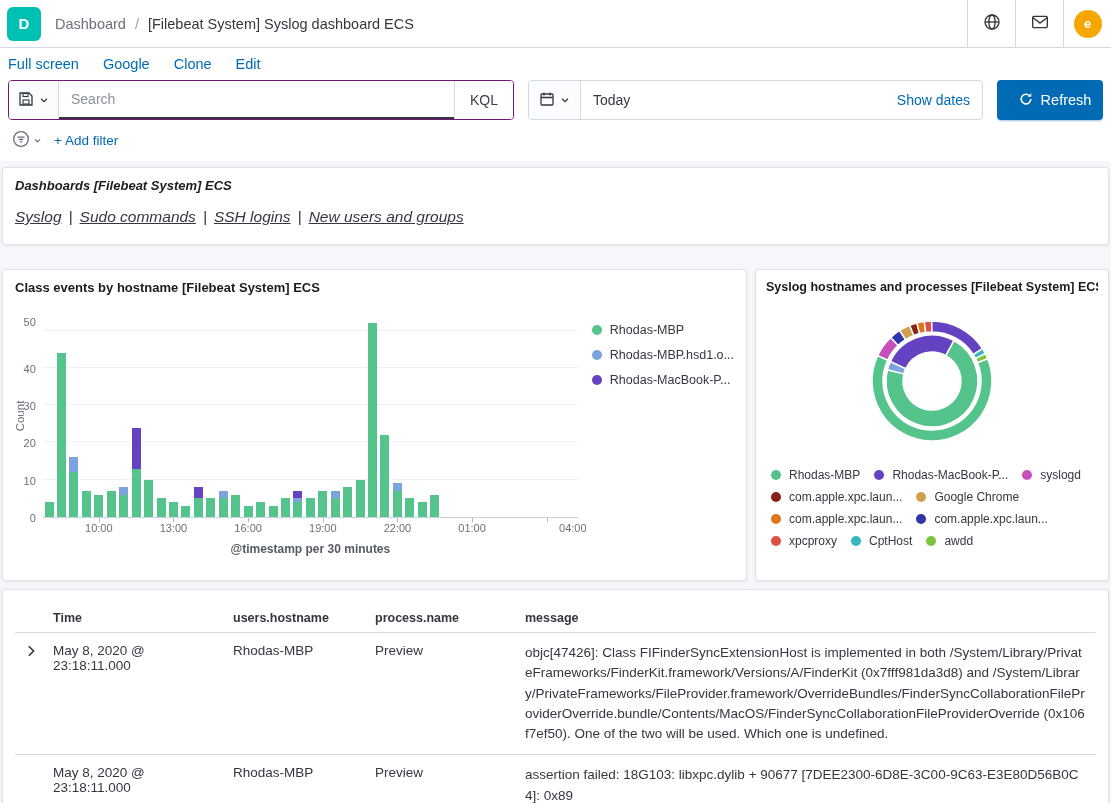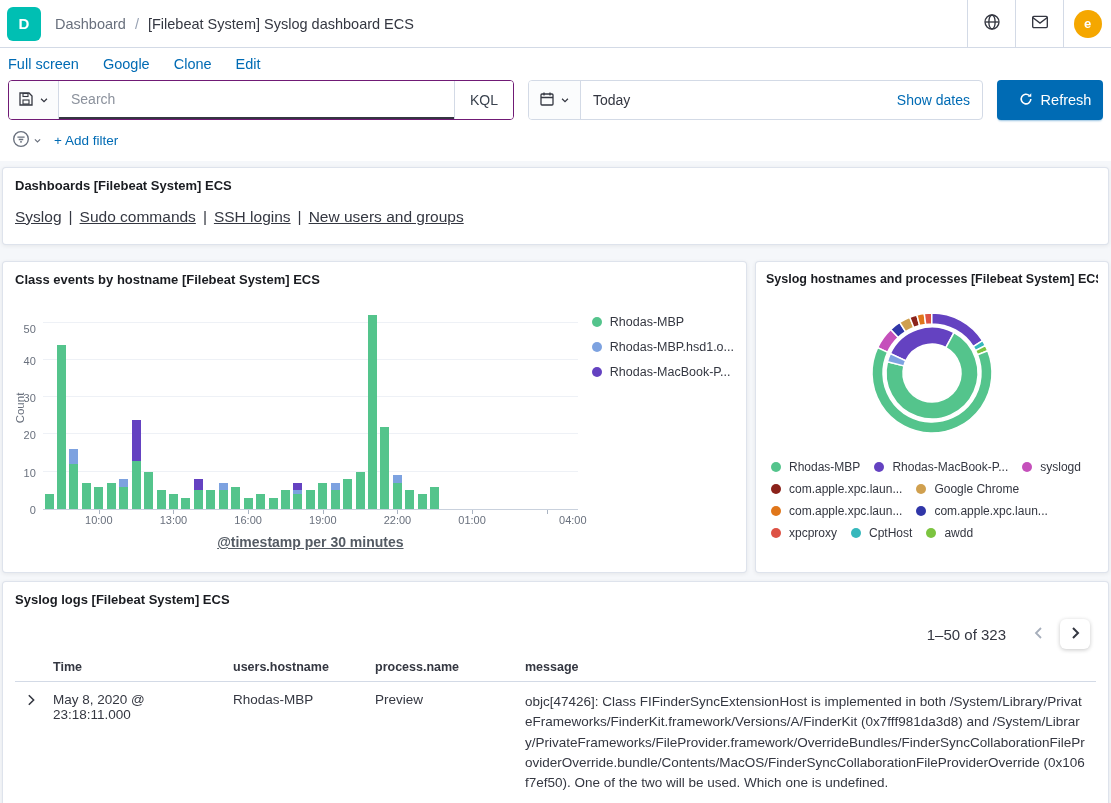--- a/index.html
+++ b/index.html
@@ -47,21 +47,21 @@
   
   .filter-bar{display:flex;align-items:center;gap:12px;padding:2px 8px 10px 12px;}
   .filter-icon-btn{display:flex;align-items:center;gap:3px;border:none;background:none;cursor:pointer;padding:0;}
   .add-filter{color:#006BB4;font-size:13.5px;cursor:pointer;text-decoration:none;}
 
   
   .content{background:#F5F7FA;padding:6px 2px 8px;min-height:641px;}
   .panel{background:#fff;border:1px solid rgba(211,218,230,.75);border-radius:4px;box-shadow:0 1px 4px rgba(0,0,0,.07);}
   .panel-title{font-size:13px;font-weight:700;color:#1a1c21;margin:0;text-align:left;}
 
-  .links-panel{padding:10px 12px 18px;margin-bottom:16px;}
+  .links-panel{padding:10px 12px 18px;margin-bottom:24px;font-style:italic;}
   .md-links{margin-top:15px;font-size:15.5px;font-weight:500;}
   .md-link{color:#343741;text-decoration:underline;cursor:pointer;}
   .link-sep{color:#343741;margin:0 7px;}
 
   .charts-row{display:flex;gap:8px;margin-bottom:8px;}
   .chart-panel{width:745px;height:312px;padding:10px 12px;}
   .donut-panel{width:354px;height:312px;padding:10px 10px;text-align:center;}
   .donut-panel .panel-title{font-size:12.5px;white-space:nowrap;overflow:hidden;}
 
   
@@ -72,21 +72,21 @@
   .yticks{width:26px;height:205px;position:relative;}
   .ytick{position:absolute;right:7px;font-size:11px;color:#69707D;}
   .plot-col{width:535px;}
   .plot{position:relative;width:535px;height:205px;border-bottom:1px solid #c9d1dd;}
   .gridline{position:absolute;left:0;right:0;height:1px;background:#eef1f6;}
   .bar{position:absolute;bottom:0;width:9px;display:flex;flex-direction:column;justify-content:flex-end;cursor:pointer;}
   .bar-seg{width:100%;}
   .xticks{position:relative;width:535px;height:17px;}
   .xtick{position:absolute;top:4px;transform:translateX(-50%);font-size:11px;color:#69707D;}
   .xmark{position:absolute;top:0;width:1px;height:4px;background:#aab4c2;}
-  .x-axis-label{width:535px;text-align:center;font-size:14px;font-weight:700;color:#545b64;margin-top:7px;text-decoration:underline;}
+  .x-axis-label{width:535px;text-align:center;font-size:12px;font-weight:700;color:#545b64;margin-top:7px;}
   .bar-legend{margin-left:14px;margin-top:10px;display:flex;flex-direction:column;gap:11px;align-items:flex-start;}
   .legend-item{display:flex;align-items:center;gap:8px;font-size:12.5px;color:#343741;cursor:pointer;white-space:nowrap;}
   .dot{width:10px;height:10px;border-radius:50%;flex:0 0 10px;}
 
   
   .donut-svg{display:block;margin:12px auto 0;}
   .donut-legend{display:flex;flex-wrap:wrap;width:322px;margin:12px auto 0;row-gap:8px;column-gap:14px;
     justify-content:flex-start;text-align:left;}
   .donut-legend .legend-item{font-size:12px;}
 
@@ -226,21 +226,21 @@
       <div class="bar-chart-area">
         <div class="y-axis-label">
             <span>Count</span>
           </div>
         <div class="yticks">
             <div class="ytick" style="bottom: -6px;">0</div>
             <div class="ytick" style="bottom: 31.2727px;">10</div>
             <div class="ytick" style="bottom: 68.5455px;">20</div>
             <div class="ytick" style="bottom: 105.818px;">30</div>
             <div class="ytick" style="bottom: 143.091px;">40</div>
-            <div class="ytick" style="bottom: 175px;">50</div>
+            <div class="ytick" style="bottom: 190px;">50</div>
           </div>
         <div class="plot-col">
           <div class="plot">
               <div class="gridline" style="bottom: 37.2727px;"></div>
               <div class="gridline" style="bottom: 74.5455px;"></div>
               <div class="gridline" style="bottom: 111.818px;"></div>
               <div class="gridline" style="bottom: 149.091px;"></div>
               <div class="gridline" style="bottom: 186.364px;"></div>
               <div class="bar" style="left: 1.72093px;">
                 <div class="bar-seg" style="height: 14.9091px; background: rgb(84, 196, 140);"></div>
@@ -439,39 +439,21 @@
           </div>
           <div class="legend-item">
             <span class="dot" style="background: rgb(124, 196, 64);"></span>
             <span class="legend-label">awdd</span>
           </div>
         </div>
     </section>
   </div>
 
   <section class="panel table-panel">
-    <h3 class="panel-title">Syslog logs [Filebeat System] ECS</h3>
-
-    <div class="pagination-row">
-      <span class="pagination-label">1–50 of 323</span>
-      <button class="page-btn prev">
-        <span>
-          <svg width="16" height="16" viewBox="0 0 16 16" fill="none" stroke="#A6AEBB" stroke-width="1.8">
-              <path d="M10 3L5 8l5 5"></path>
-            </svg>
-        </span>
-      </button>
-      <button class="page-btn next">
-        <span>
-          <svg width="16" height="16" viewBox="0 0 16 16" fill="none" stroke="#343741" stroke-width="2">
-              <path d="M6 3l5 5-5 5"></path>
-            </svg>
-        </span>
-      </button>
-    </div>
+
 
     <table class="logs-table">
       <colgroup>
         <col style="width:30px">
           <col style="width:180px">
           <col style="width:142px">
           <col style="width:150px">
           <col>
       </colgroup>
       <thead>

